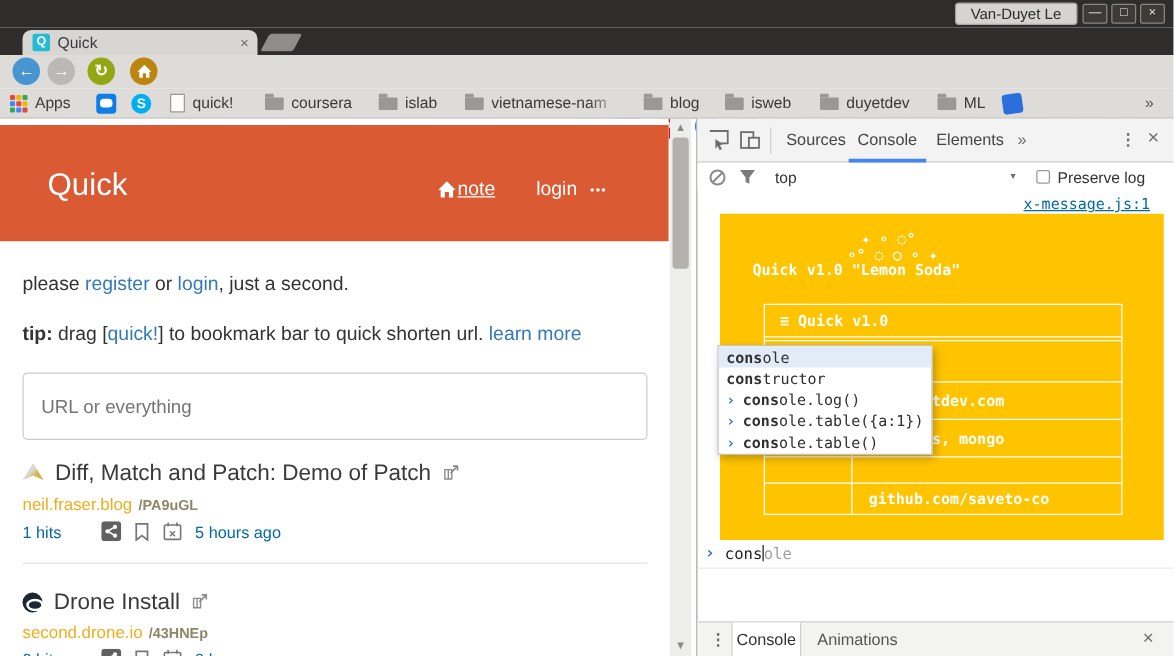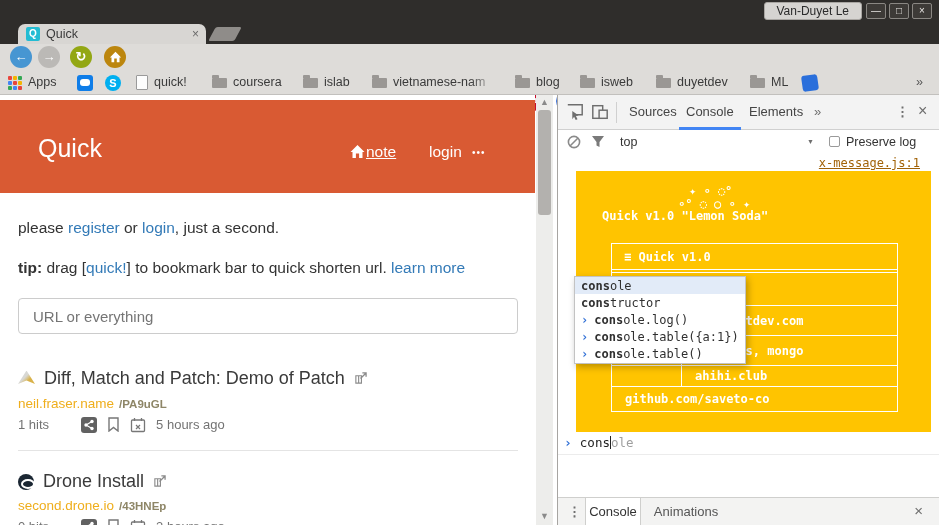--- a/index.html
+++ b/index.html
@@ -36,45 +36,45 @@
   .apps-grid i { border-radius:1px; }
   .page-icon { width:12px; height:15px; background:#fdfdfd; border:1px solid #9a9a9a; border-radius:1px; top:4px; }
 
   
   .page { left:0; top:95px; width:535px; height:430px; background:#fff; overflow:hidden; }
   .site-header { left:0; top:5px; width:535px; height:93px; background:#d95a33; }
   .brand { left:38px; top:34px; font-size:25px; color:#fff; }
   .hnav { color:#fff; font-size:15.5px; top:43px; }
   .ptext { font-size:15.5px; color:#333; white-space:nowrap;text-align:right; }
   .ptext a { color:#337ab7; text-decoration:none; }
-  .biginput { left:18px; top:203px; width:500px; height:36px; border:1px solid #ccc; border-radius:4px; font-size:15px; color:#999; padding-left:14px; font-family:"Liberation Sans",sans-serif; outline:none; background:#fff; }
+  .biginput { left:18px; top:203px; width:500px; height:54px; border:1px solid #ccc; border-radius:4px; font-size:15px; color:#999; padding-left:14px; font-family:"Liberation Sans",sans-serif; outline:none; background:#fff; }
   .item-title { font-size:18px; color:#3a3a3a; white-space:nowrap; display:flex; align-items:center; gap:9px; }
   .item-domain { font-size:13.5px; white-space:nowrap; }
   .item-domain .dom { color:#efae1c; }
   .item-domain .slug { color:#8e8667; font-weight:bold; font-size:11.5px; margin-left:5px; }
-  .item-meta { font-size:13px; color:#737373; display:flex; gap:10px; }
+  .item-meta { font-size:13px; color:#0369a1; display:flex; align-items:center; gap:10px; }
   .divider { left:18px; width:500px; height:1px; background:#e4e4e4; }
   .fav-neil { width:17px; height:16px; background:linear-gradient(135deg,#d8d8d4 40%,#d9b24a 60%); clip-path:polygon(50% 0,100% 85%,50% 62%,0 85%); }
   .fav-drone { width:16px; height:16px; border-radius:50%; background:#1b2733; position:relative; }
   .fav-drone:after { content:""; position:absolute; left:3px; top:5px; width:10px; height:6px; border-radius:50%; border:2px solid #fff; }
 
   
   .pg-sb-track { left:536px; top:95px; width:17px; height:430px; background:#ededeb; }
   .pg-sb-thumb { left:538px; top:110px; width:13px; height:105px; background:#b3b1ae; border-radius:3px; }
   .sb-arrow { left:540px; width:9px; height:8px; color:#8a8a8a; font-size:9px; line-height:8px; }
 
   
   .devtools { left:557px; top:95px; width:382px; height:430px; background:#fff; border-left:1px solid #a7a5a2; }
   .dt-toolbar { left:0; top:0; width:381px; height:35px; background:#f3f3f3; border-bottom:1px solid #d0d0d0; }
   .dt-tab { top:9px; font-size:13px; color:#454545; }
   .dt-underline { top:32px; height:3px; background:#4285f4; }
   .dt-filterrow { left:0; top:36px; width:381px; height:22px; background:#fff; }
   .dt-sep { top:7px; width:1px; height:21px; background:#d0d0d0; }
   .dt-gray { color:#6e6e6e; }
-  .src-link { font-size:12px; font-family:"DejaVu Sans Mono",monospace; color:#a16207; text-decoration:underline; }
+  .src-link { font-size:12px; font-family:"DejaVu Sans Mono",monospace; color:#0369a1; text-decoration:underline; }
   .yellow-block { left:18px; top:76px; width:355px; height:261px; background:#ffc400; }
   .ymono { position:absolute; font-family:"DejaVu Sans Mono",monospace; font-size:12px; font-weight:bold; color:#fff; white-space:pre; }
   .ytable { position:absolute; left:35px; top:72px; width:287px; height:169px; border:1px solid #fff; }
   .yrow { position:relative; border-bottom:1px solid #fff; display:flex; }
   .ycell-l { width:70px; border-right:1px solid #fff; padding-left:12px; display:flex; align-items:center; }
   .ycell-r { flex:1; padding-left:13px; display:flex; align-items:center; }
   .popup { left:16px; top:181px; width:172px; height:88px; background:#fff; border:1px solid #c3c3c3; box-shadow:2px 3px 7px rgba(0,0,0,.28); }
   .popup-row { height:17.2px; font-family:"DejaVu Sans Mono",monospace; font-size:12px; color:#303030; display:flex; align-items:center; padding-left:6px; white-space:pre; }
   .popup-row.sel { background:#e2ebf8; }
   .popup-row .chev, .prompt-chev { color:#2f6fd6; font-weight:bold; }
@@ -220,21 +220,21 @@
     <input class="abs biginput" placeholder="URL or everything" style="">
 
     <div class="abs item-title" style="left:18px; top:273px;">
       <span class="fav-neil"></span>
       <span>Diff, Match and Patch: Demo of Patch</span>
       <svg width="13" height="13" viewBox="0 0 14 14">
           <path d="M2 4h6v8H2z M5 4v8" fill="none" stroke="#8a8a8a" stroke-width="1.2"></path>
           <path d="M7 7 13 1M9 1h4v4" fill="none" stroke="#8a8a8a" stroke-width="1.4"></path>
         </svg>
     </div>
-    <div class="abs item-domain" style="left:18px; top:301px;"><span class="dom">neil.fraser.name</span><span class="slug">/PA9uGL</span></div>
+    <div class="abs item-domain" style="left:18px; top:301px;"><span class="dom">neil.fraser.blog</span><span class="slug">/PA9uGL</span></div>
     <div class="abs item-meta" style="left:18px; top:322px;">
       <span>1 hits</span>
       <span style="width:12px;"></span>
       <svg width="16" height="16" viewBox="0 0 16 16">
           <rect width="16" height="16" rx="3" fill="#616161"></rect>
           <circle cx="11" cy="4.5" r="1.7" fill="#fff"></circle>
           <circle cx="5" cy="8" r="1.7" fill="#fff"></circle>
           <circle cx="11" cy="11.5" r="1.7" fill="#fff"></circle>
           <path d="M5 8l6-3.5M5 8l6 3.5" stroke="#fff" stroke-width="1.2"></path>
         </svg>
@@ -339,23 +339,22 @@
         <div class="yrow" style="height:30px;">
             <div class="ycell-l ymono" style="position:static;">Email</div>
             <div class="ycell-r ymono" style="position:static;">me@duyetdev.com</div>
           </div>
         <div class="yrow" style="height:30px;">
             <div class="ycell-l ymono" style="position:static;">Tech</div>
             <div class="ycell-r ymono" style="position:static;">koa, hbs, mongo</div>
           </div>
         <div class="yrow" style="height:21px;">
             <div class="ycell-l ymono" style="position:static;"></div>
-            <div class="ycell-r ymono" style="position:static;">ahihi.club</div>
-          </div>
-        <div class="yrow" style="height:24px; border-bottom:none;flex-direction:column;">
+          </div>
+        <div class="yrow" style="height:24px; border-bottom:none;">
             <div class="ycell-l ymono" style="position:static;"></div>
             <div class="ycell-r ymono" style="position:static;">github.com/saveto-co</div>
           </div>
       </div>
     </div>
 
     <div class="abs popup">
       <div class="popup-row sel"><b>cons</b><span>ole</span></div>
       <div class="popup-row"><b>cons</b><span>tructor</span></div>
       <div class="popup-row"><span class="chev">›</span><span style="width:6px;"></span><b>cons</b><span>ole.log()</span></div>

